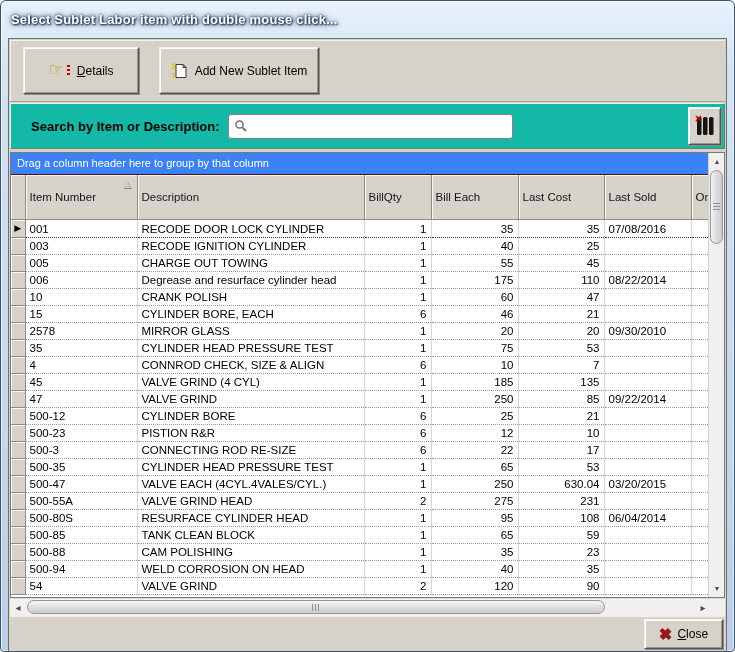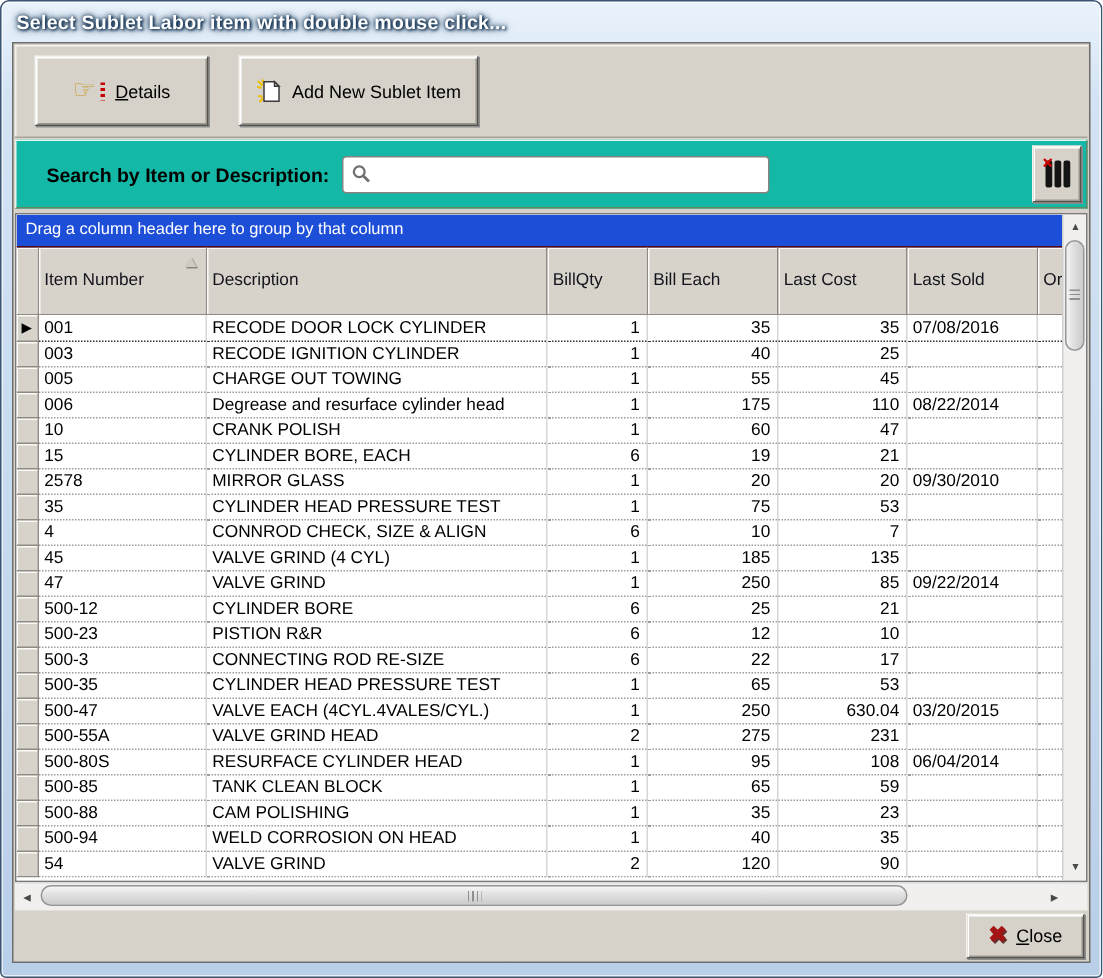--- a/index.html
+++ b/index.html
@@ -6,21 +6,21 @@
   body{font-family:"Liberation Sans",sans-serif;-webkit-font-smoothing:none;}
 
   
   .window{
     width:735px;height:652px;box-sizing:border-box;
     border:1px solid #3a5472;border-radius:6px 6px 4px 4px;
     background:linear-gradient(180deg,#eaf3fc 0%,#d3e3f4 10%,#b9cfe8 100%);
     box-shadow:inset 0 0 0 1px rgba(255,255,255,.65);
     padding:0 7px 7px 7px;position:relative;overflow:hidden;
   }
-  .titlebar{height:27px;display:flex;align-items:center;padding-left:3px;}
+  .titlebar{height:37px;display:flex;align-items:center;padding-left:3px;}
   .title-text{
     font-size:13px;font-weight:bold;color:#ffffff;letter-spacing:.2px;
     text-shadow:0 0 3px #0b2b4b,0 0 6px #0b2b4b,1px 1px 2px #0b2b4b;
     white-space:nowrap;
   }
   .client{
     height:614px;box-sizing:border-box;background:#d6d2c9;
     border:1px solid #6e6e6e;display:flex;flex-direction:column;
   }
 
@@ -58,21 +58,21 @@
     font-family:inherit;font-size:12px;padding-left:4px;}
   .cols-btn{width:33px;height:38px;margin-left:auto;margin-right:3px;}
 
   
   .grid-outer{
     flex:none;height:446px;margin:3px 1px 0 1px;box-sizing:border-box;
     border:1px solid #7a7a7a;background:#fff;display:flex;overflow:hidden;
   }
   .grid-main{width:697px;flex:none;display:flex;flex-direction:column;overflow:hidden;background:#fff;}
   .groupby-bar{
-    flex:none;height:21px;line-height:21px;background:#1d4ed8;color:#fff;
+    flex:none;height:21px;line-height:21px;background:#3b82f6;color:#fff;
     font-size:11px;padding-left:6px;border-bottom:1px solid #5f0808;white-space:nowrap;
   }
   table.grid-table{border-collapse:collapse;table-layout:fixed;width:697px;flex:none;}
   .grid-table th{
     height:19px;box-sizing:border-box;background:#d7d3cb;
     border-right:1px solid #8f8b84;border-bottom:1px solid #8f8b84;
     box-shadow:inset 1px 1px 0 #fcfbf8;
     font-weight:normal;font-size:11.5px;color:#14141c;text-align:left;
     padding:16px 4px;white-space:nowrap;overflow:hidden;position:relative;
   }
@@ -268,21 +268,21 @@
                 <td class="num">60</td>
                 <td class="num">47</td>
                 <td></td>
                 <td></td>
               </tr>
               <tr>
                 <td class="rowsel"></td>
                 <td>15</td>
                 <td>CYLINDER BORE, EACH</td>
                 <td class="num">6</td>
-                <td class="num">19</td>
+                <td class="num">46</td>
                 <td class="num">21</td>
                 <td></td>
                 <td></td>
               </tr>
               <tr>
                 <td class="rowsel"></td>
                 <td>2578</td>
                 <td>MIRROR GLASS</td>
                 <td class="num">1</td>
                 <td class="num">20</td>

